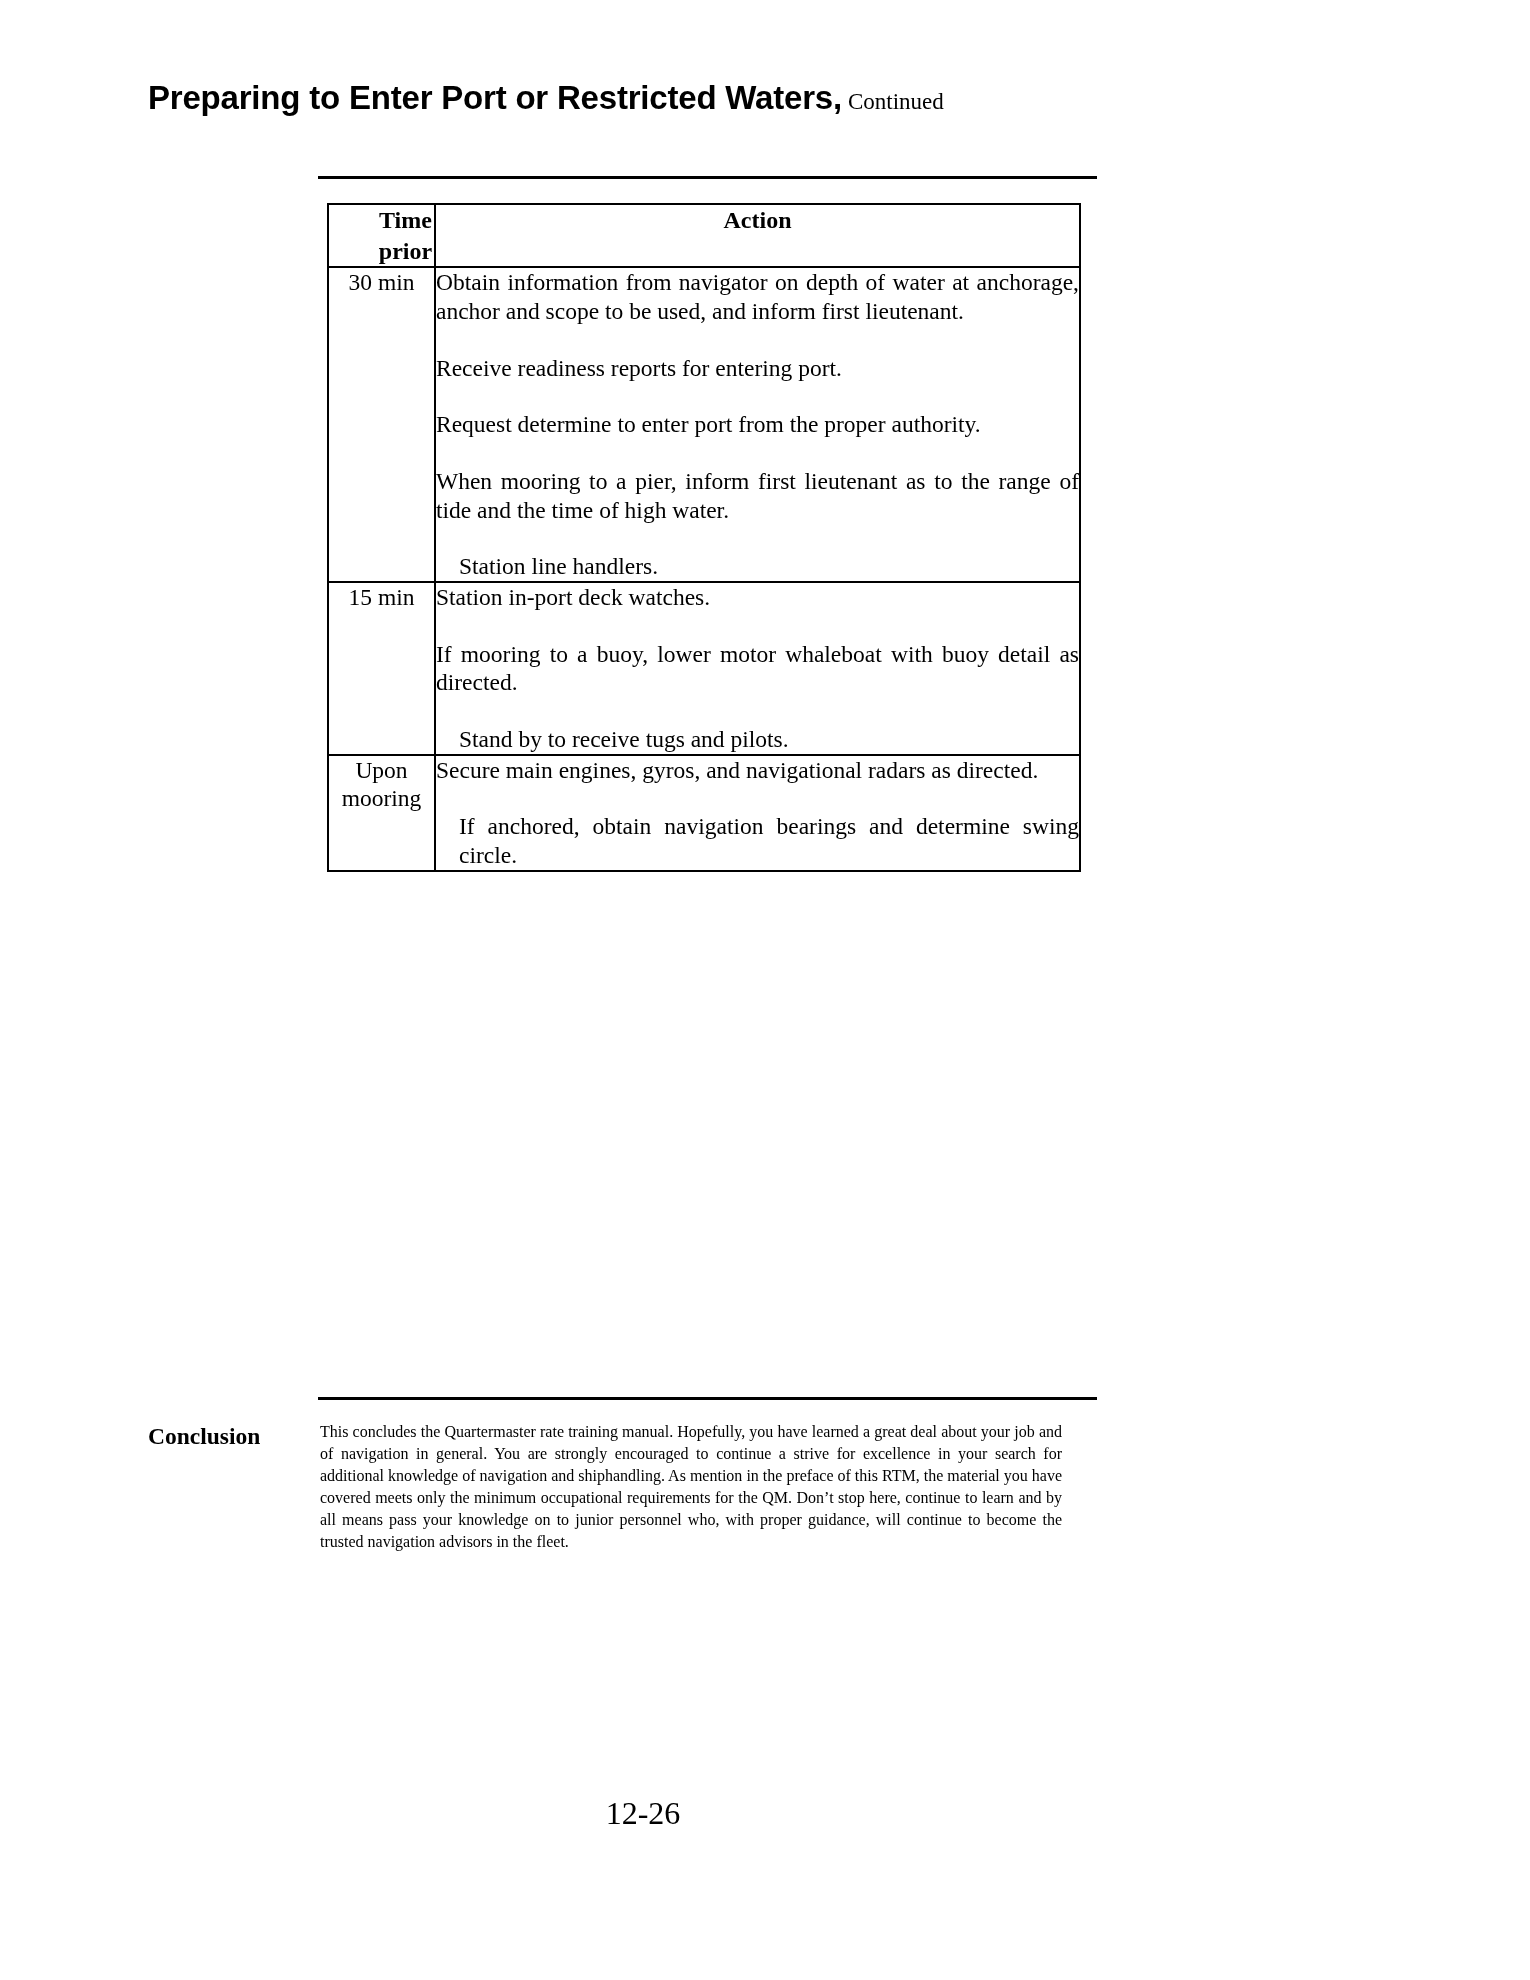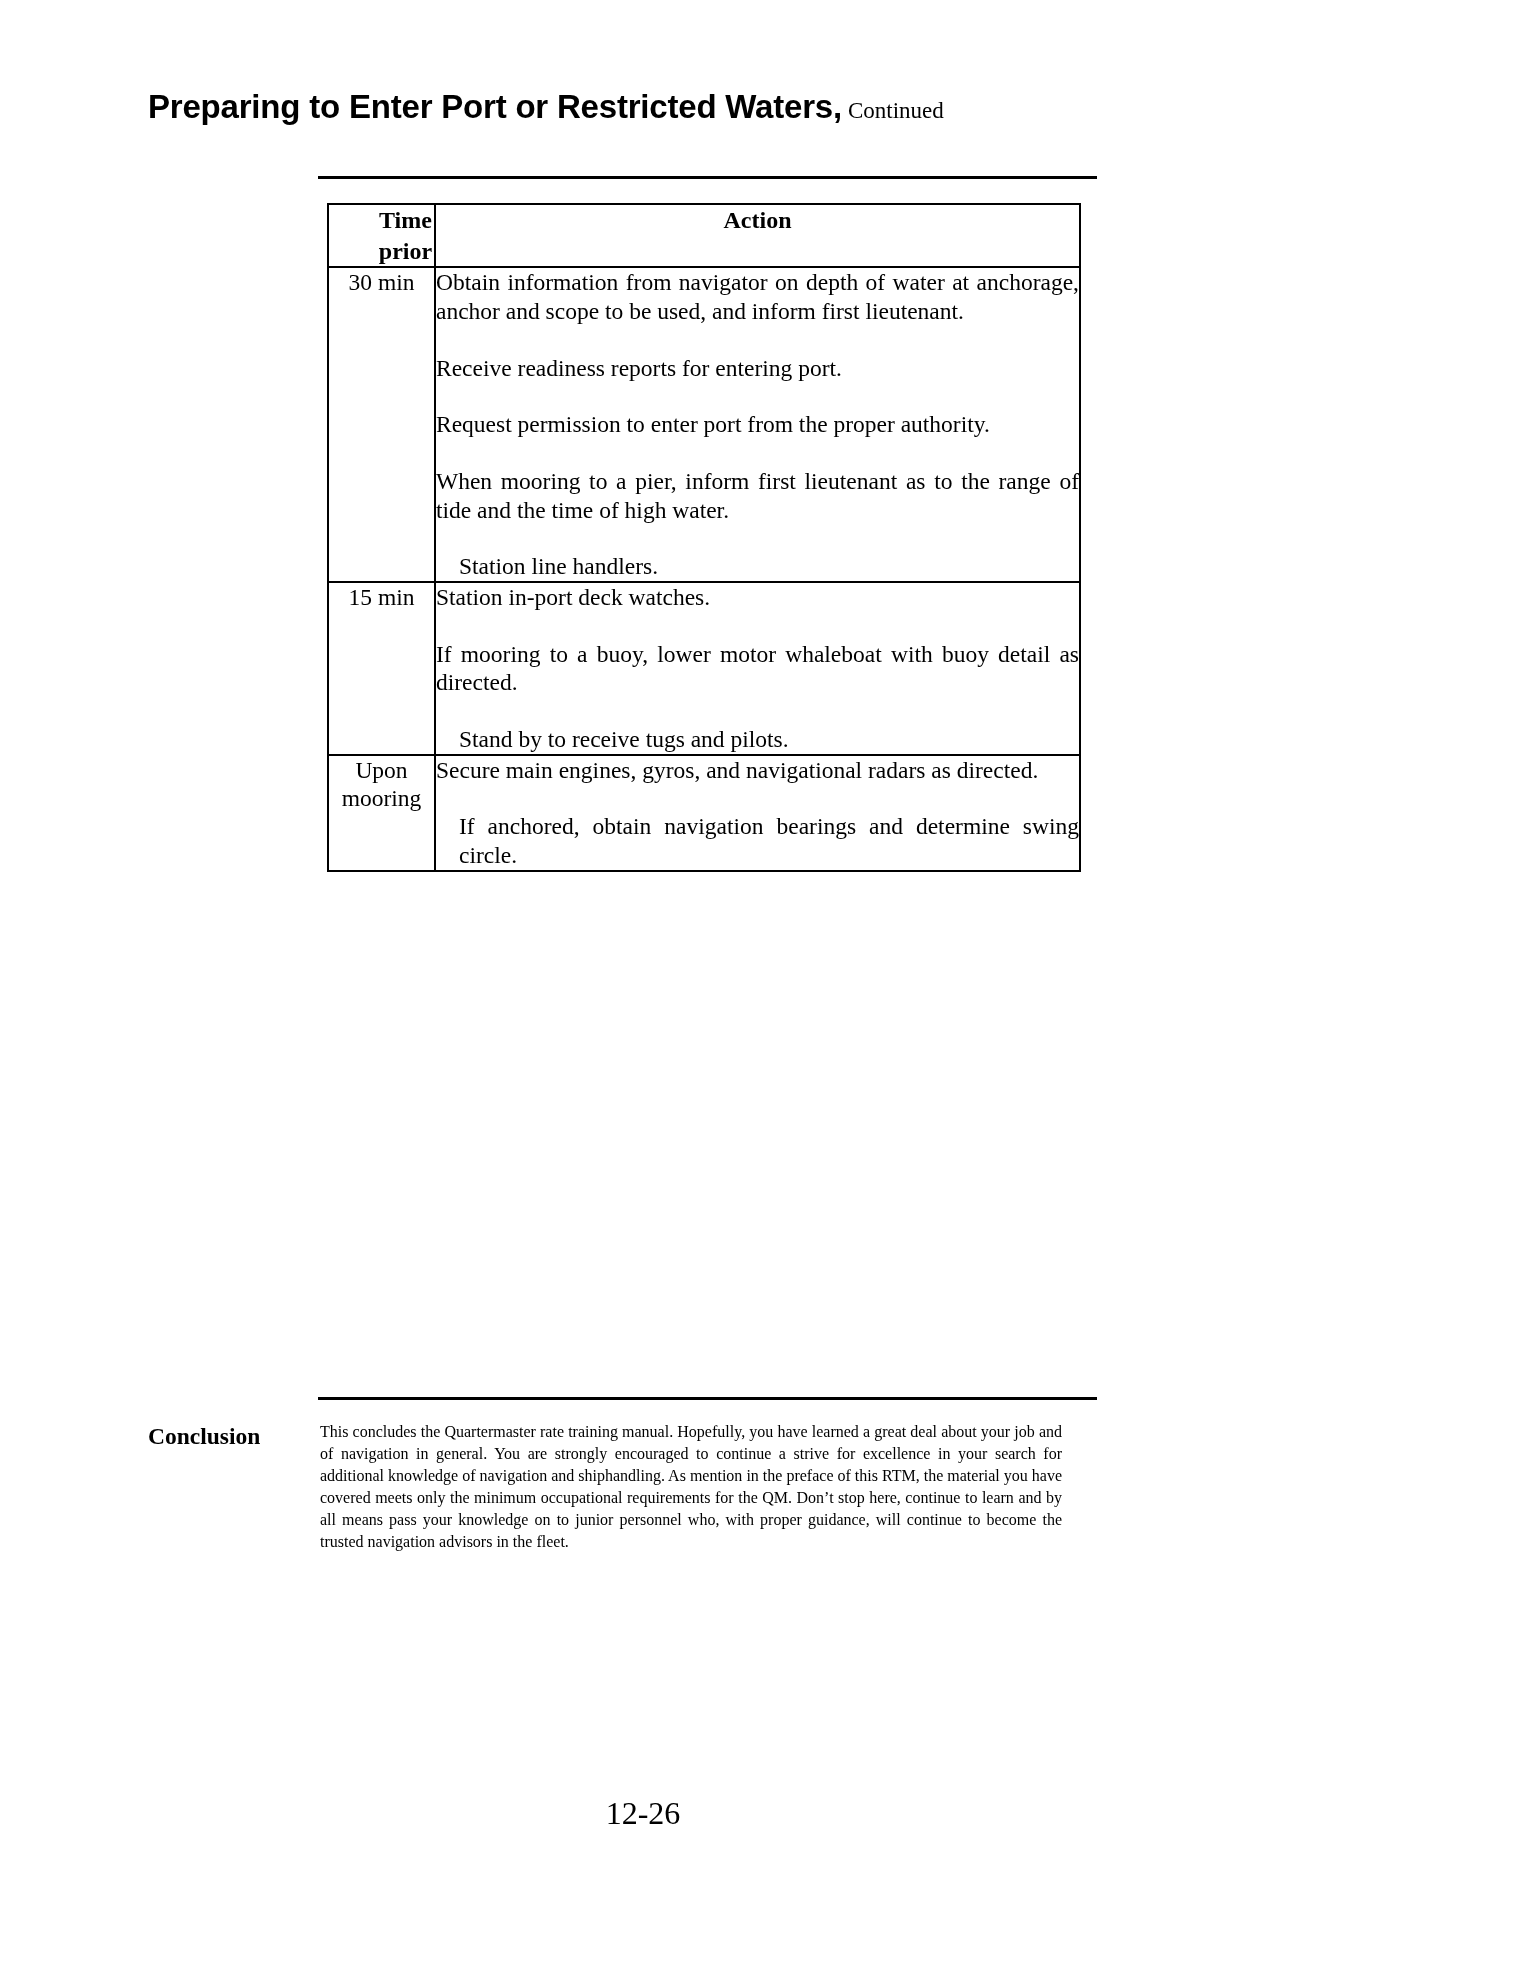--- a/index.html
+++ b/index.html
@@ -21,21 +21,21 @@
     left: 0;
     top: 0;
     width: 1530px;
     height: 1980px;
   }
 
   
   .title-block {
     position: absolute;
     left: 148px;
-    top: 88px;
+    top: 79px;
     width: 1230px;
     white-space: nowrap;
   }
   .title-main {
     font-family: "Liberation Sans", "DejaVu Sans", sans-serif;
     font-weight: bold;
     font-size: 33px;
     letter-spacing: -0.2px;
   }
   .title-cont {
@@ -175,21 +175,21 @@
     <tbody>
 
       <tr>
         <td class="cell-time">
           <span class="tl">30 min</span>
           <span class="tl"></span>
         </td>
         <td class="cell-action">
           <p>Obtain information from navigator on depth of water at anchorage, anchor and scope to be used, and inform first lieutenant.</p>
           <p>Receive readiness reports for entering port.</p>
-          <p>Request permission to enter port from the proper authority.</p>
+          <p>Request determine to enter port from the proper authority.</p>
           <p>When mooring to a pier, inform first lieutenant as to the range of tide and the time of high water.</p>
           <p>Station line handlers.</p>
         </td>
       </tr>
 
 
       <tr>
         <td class="cell-time">
           <span class="tl">15 min</span>
           <span class="tl"></span>

